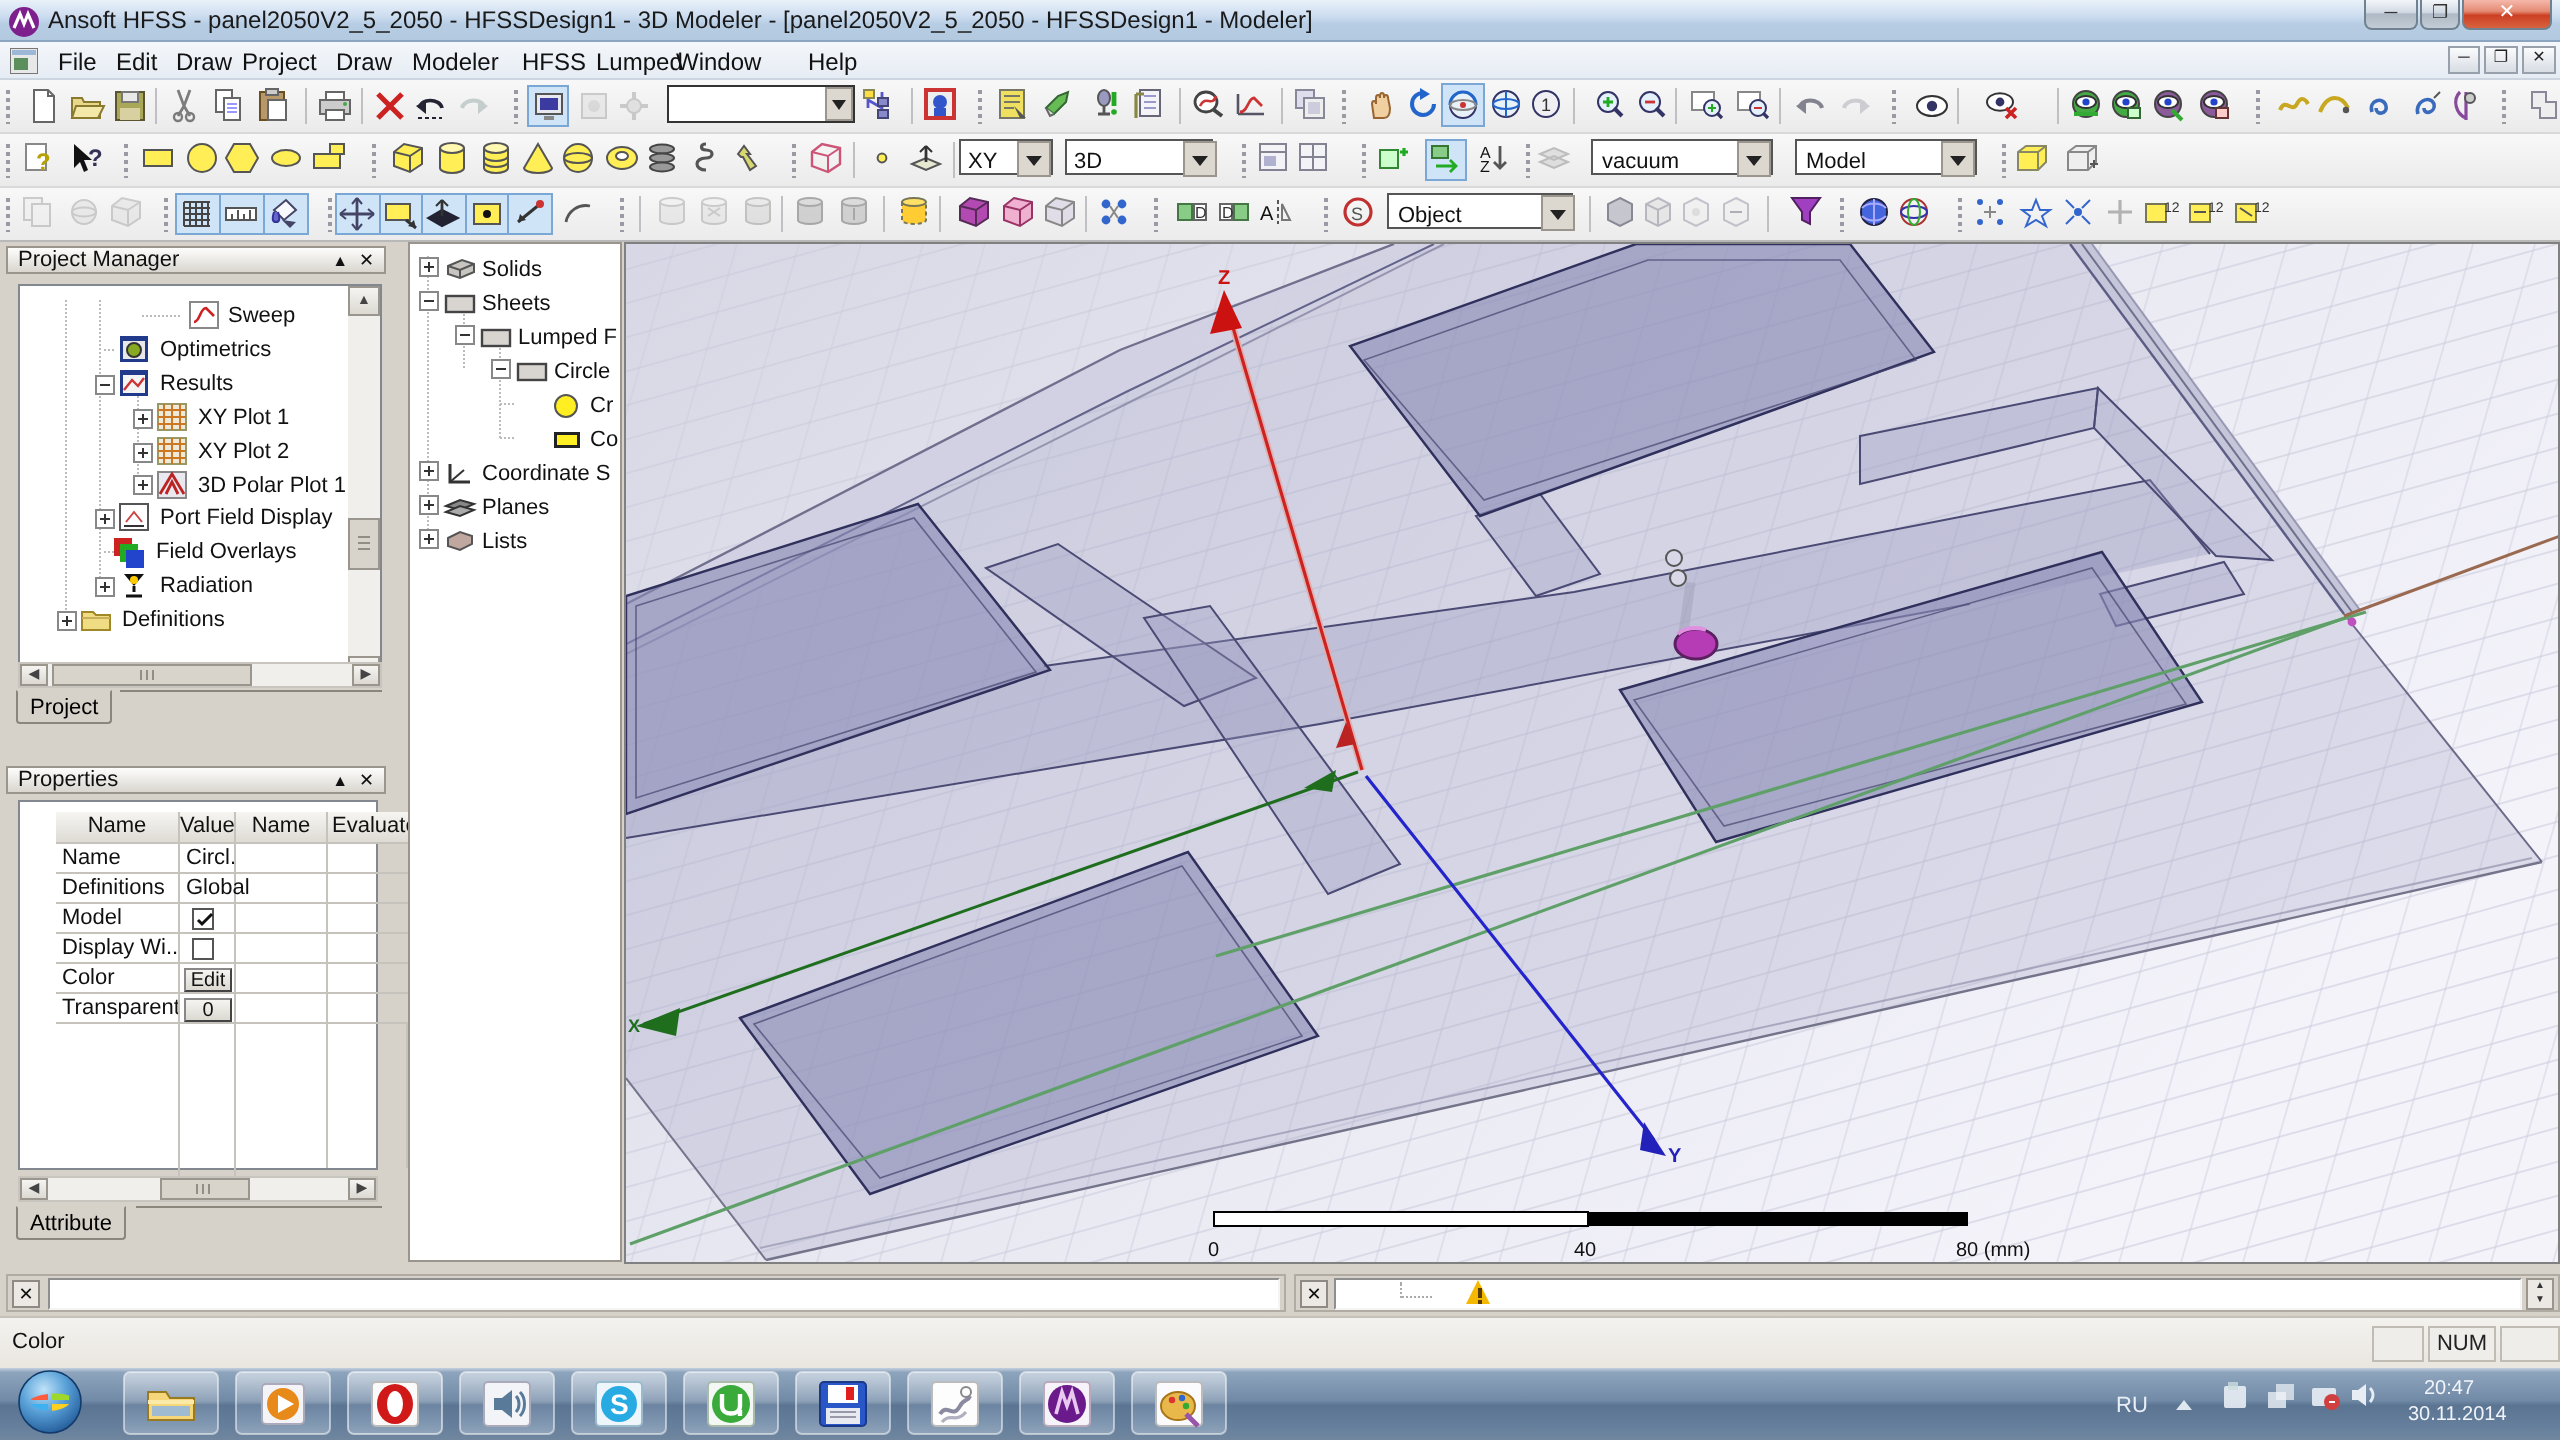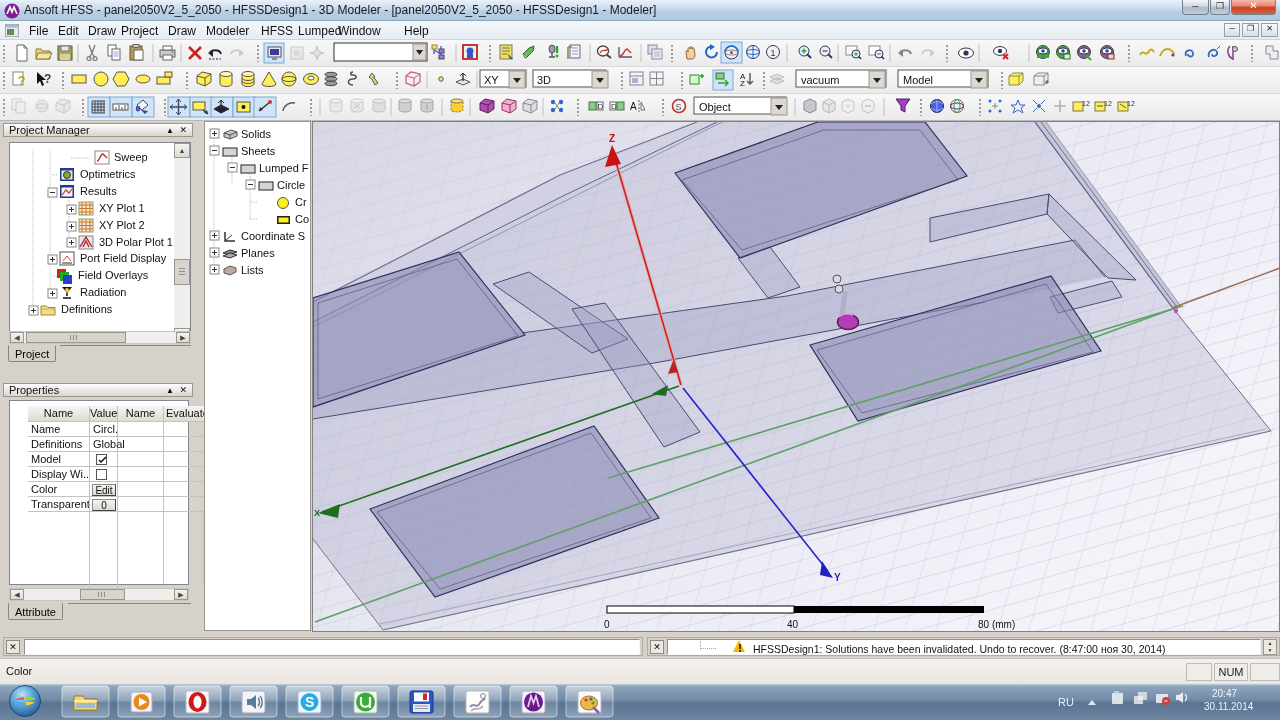--- a/index.html
+++ b/index.html
@@ -1113,21 +1113,20 @@
   <div class="abs" style="left:3px;top:637px;width:640px;height:19px;background:#d6d2ca;border:1px solid #b0aca4"></div>
   <div class="abs" style="left:6px;top:640px;width:14px;height:14px;background:#ece9e4;border:1px solid #8f8b84;font-size:9px;text-align:center;color:#111;line-height:13px">✕</div>
   <div class="abs sunken" style="left:24px;top:639px;width:616px;height:16px"></div>
   <div class="abs" style="left:647px;top:637px;width:633px;height:19px;background:#d6d2ca;border:1px solid #b0aca4"></div>
   <div class="abs" style="left:650px;top:640px;width:14px;height:14px;background:#ece9e4;border:1px solid #8f8b84;font-size:9px;text-align:center;color:#111;line-height:13px">✕</div>
   <div class="abs sunken" style="left:667px;top:639px;width:594px;height:16px"></div>
   <div class="abs" style="left:700px;top:641px;width:16px;height:8px;border-left:1px dotted #aaa;border-bottom:1px dotted #aaa"></div>
   <div class="abs" style="left:733px;top:640px;width:0;height:0;border-left:6.5px solid transparent;border-right:6.5px solid transparent;border-bottom:12px solid #f5b800"></div>
   <div class="abs" style="left:739px;top:644px;width:1.5px;height:5px;background:#5a3b00"></div>
   <div class="abs" style="left:739px;top:650px;width:1.5px;height:1.5px;background:#5a3b00"></div>
-  <div class="abs" style="left:753px;top:643px;font-size:10.5px;color:#111;white-space:nowrap">HFSSDesign1: Solutions have been invalidated. Undo to recover. (8:47:00 ноя 30, 2014)</div>
   <div class="abs" style="left:1263px;top:639px;width:14px;height:16px;background:#ece9e4;border:1px solid #9a968e;font-size:5px;text-align:center;color:#333;line-height:7px">▲<br>▼</div>
 
   <div class="abs" style="left:0;top:658px;width:1280px;height:26px;background:linear-gradient(180deg,#f4f2ee,#e9e6e0);border-top:1px solid #c5c1b9"></div>
   <div class="abs" style="left:6px;top:665px;font-size:11px;color:#111">Color</div>
   <div class="abs" style="left:1186px;top:663px;width:26px;height:18px;border:1px solid #c0bcb4;background:#efedea"></div>
   <div class="abs" style="left:1214px;top:663px;width:34px;height:18px;border:1px solid #c0bcb4;background:#efedea;font-size:11px;color:#222;text-align:center;padding-top:2px">NUM</div>
   <div class="abs" style="left:1250px;top:663px;width:30px;height:18px;border:1px solid #c0bcb4;background:#efedea"></div>
 
   <div id="taskbar" class="abs"></div>
   <svg class="abs" style="left:0;top:684px" width="1280" height="36" viewBox="0 0 1280 36">

